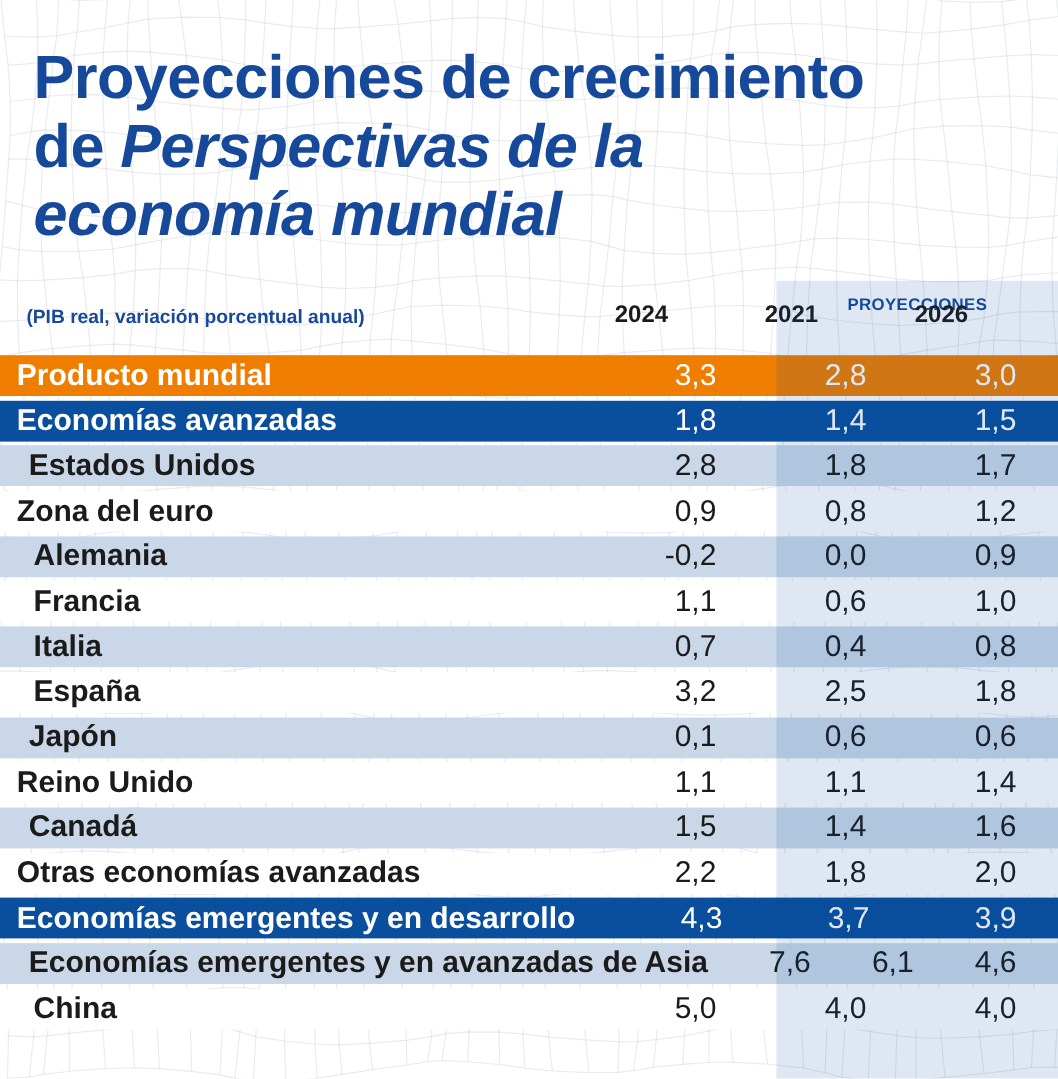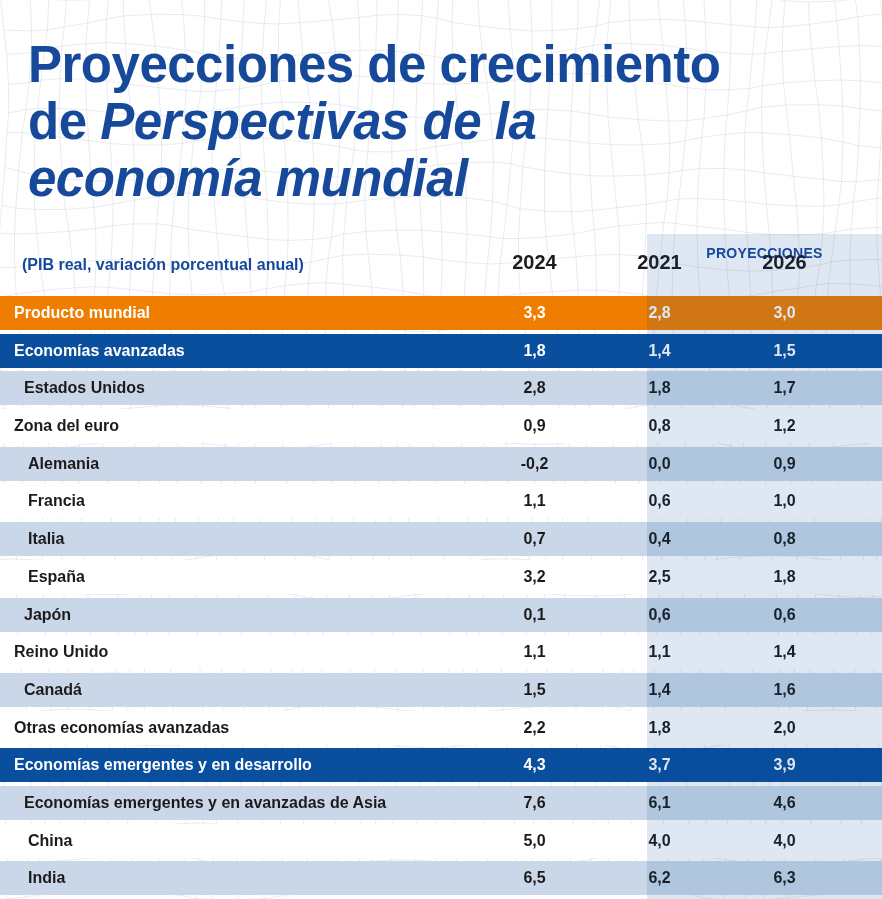--- a/index.html
+++ b/index.html
@@ -27,24 +27,24 @@
   .header-row{
     position:absolute;top:234px;left:0;right:0;height:52px;
     display:flex;align-items:flex-end;box-sizing:border-box;
     padding:0 35px 12px 22px;
   }
   .header-row .subtitle{flex:1;font-size:16px;font-weight:700;color:var(--title-blue);}
   .header-row .year{width:125px;text-align:center;font-size:20px;font-weight:700;color:#1b1b1b;}
   .table{position:absolute;top:296px;left:0;right:0;}
   .row{
     height:34px;margin-bottom:3.7px;display:flex;align-items:center;
-    box-sizing:border-box;padding:0 35px 0 14px;font-size:16px;
+    box-sizing:border-box;padding:0 35px 0 14px;font-size:25px;
   }
   .row .label{flex:1;font-weight:600;color:#1b1b1b;white-space:nowrap;}
-  .row .num{width:125px;text-align:center;font-weight:700;color:#1b1b1b;}
+  .row .num{width:125px;text-align:right;font-weight:400;color:#1b1b1b;}
   .row.light{background:var(--light-row);padding-left:24px;}
   .row.white{background:#ffffff;}
   .row.world{background:var(--orange);}
   .row.group{background:var(--group-blue);}
   .row.world .label,.row.world .num,
   .row.group .label,.row.group .num{color:#ffffff;}
   .row.indent{padding-left:28px;}
 </style>
 </head>
 <body>
@@ -227,23 +227,17 @@
           <span class="num">7,6</span>
           <span class="num">6,1</span>
           <span class="num">4,6</span>
         </div>
         <div class="row white indent">
           <span class="label">China</span>
           <span class="num">5,0</span>
           <span class="num">4,0</span>
           <span class="num">4,0</span>
         </div>
-        <div class="row light indent">
-          <span class="label">India</span>
-          <span class="num">6,5</span>
-          <span class="num">6,2</span>
-          <span class="num">6,3</span>
-        </div>
       </div>
   </div>
 
   <div class="band-overlay"></div>
 </div>
 
 </body></html>

